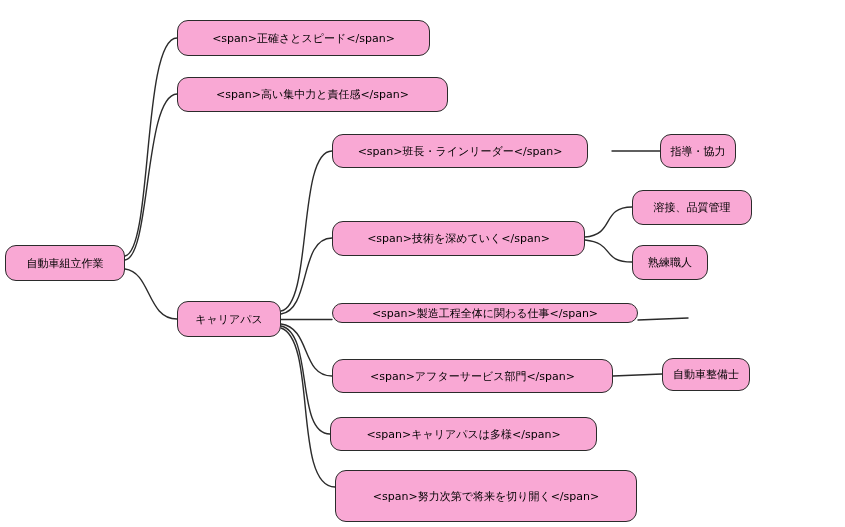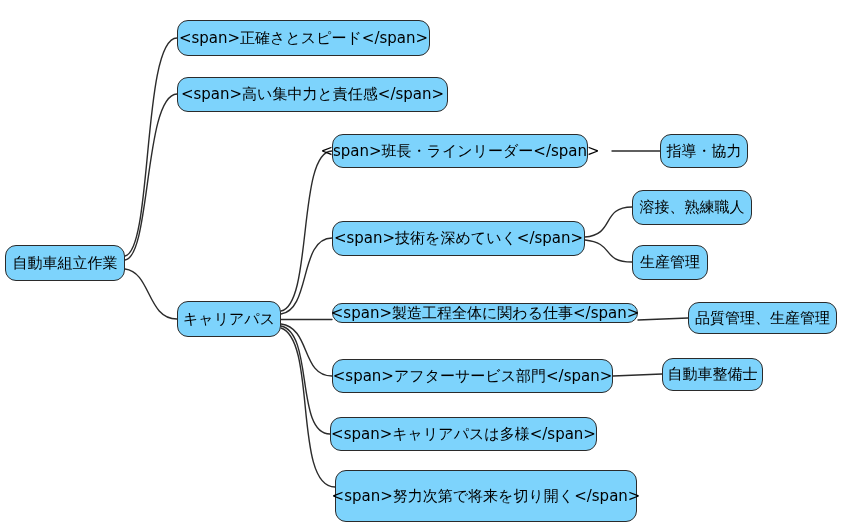--- a/index.html
+++ b/index.html
@@ -27,24 +27,24 @@
     stroke: #2b2b2b;
     stroke-width: 1.4;
     stroke-linecap: round;
   }
   .node {
     position: absolute;
     box-sizing: border-box;
     display: flex;
     align-items: center;
     justify-content: center;
-    background: #7dd3fc;
+    background: #f9a8d4;
     border: 1.5px solid #2b2b2b;
     border-radius: 11px;
-    font-size: 15px;
+    font-size: 11px;
     line-height: 1;
     color: #000000;
     white-space: nowrap;
   }
 </style>
 </head>
 <body>
 
 <div class="canvas">
 
@@ -68,33 +68,32 @@
   <div class="node" style="left:5px; top:245px; width:120px; height:36px">自動車組立作業</div>
 
   <div class="node" style="left:177px; top:20px; width:253px; height:36px">&lt;span&gt;正確さとスピード&lt;/span&gt;</div>
 
   <div class="node" style="left:177px; top:77px; width:271px; height:35px">&lt;span&gt;高い集中力と責任感&lt;/span&gt;</div>
 
   <div class="node" style="left:177px; top:301px; width:104px; height:36px">キャリアパス</div>
 
   <div class="node" style="left:332px; top:134px; width:256px; height:34px">&lt;span&gt;班長・ラインリーダー&lt;/span&gt;</div>
 
-  <div class="node" style="left:660px; top:134px; width:88px; height:34px">指導・協力</div>
+  <div class="node" style="left:660px; top:134px; width:76px; height:34px">指導・協力</div>
 
   <div class="node" style="left:332px; top:221px; width:253px; height:35px">&lt;span&gt;技術を深めていく&lt;/span&gt;</div>
 
-  <div class="node" style="left:632px; top:190px; width:120px; height:35px">溶接、熟練職人</div>
+  <div class="node" style="left:632px; top:190px; width:120px; height:35px">溶接、品質管理</div>
 
-  <div class="node" style="left:632px; top:245px; width:76px; height:35px">生産管理</div>
+  <div class="node" style="left:632px; top:245px; width:76px; height:35px">熟練職人</div>
 
   <div class="node" style="left:332px; top:303px; width:306px; height:20px">&lt;span&gt;製造工程全体に関わる仕事&lt;/span&gt;</div>
 
-  <div class="node" style="left:688px; top:302px; width:149px; height:32px">品質管理、生産管理</div>
 
   <div class="node" style="left:332px; top:359px; width:281px; height:34px">&lt;span&gt;アフターサービス部門&lt;/span&gt;</div>
 
-  <div class="node" style="left:662px; top:358px; width:101px; height:33px">自動車整備士</div>
+  <div class="node" style="left:662px; top:358px; width:88px; height:33px">自動車整備士</div>
 
   <div class="node" style="left:330px; top:417px; width:267px; height:34px">&lt;span&gt;キャリアパスは多様&lt;/span&gt;</div>
 
   <div class="node" style="left:335px; top:470px; width:302px; height:52px">&lt;span&gt;努力次第で将来を切り開く&lt;/span&gt;</div>
 
 </div>
 
 </body></html>

